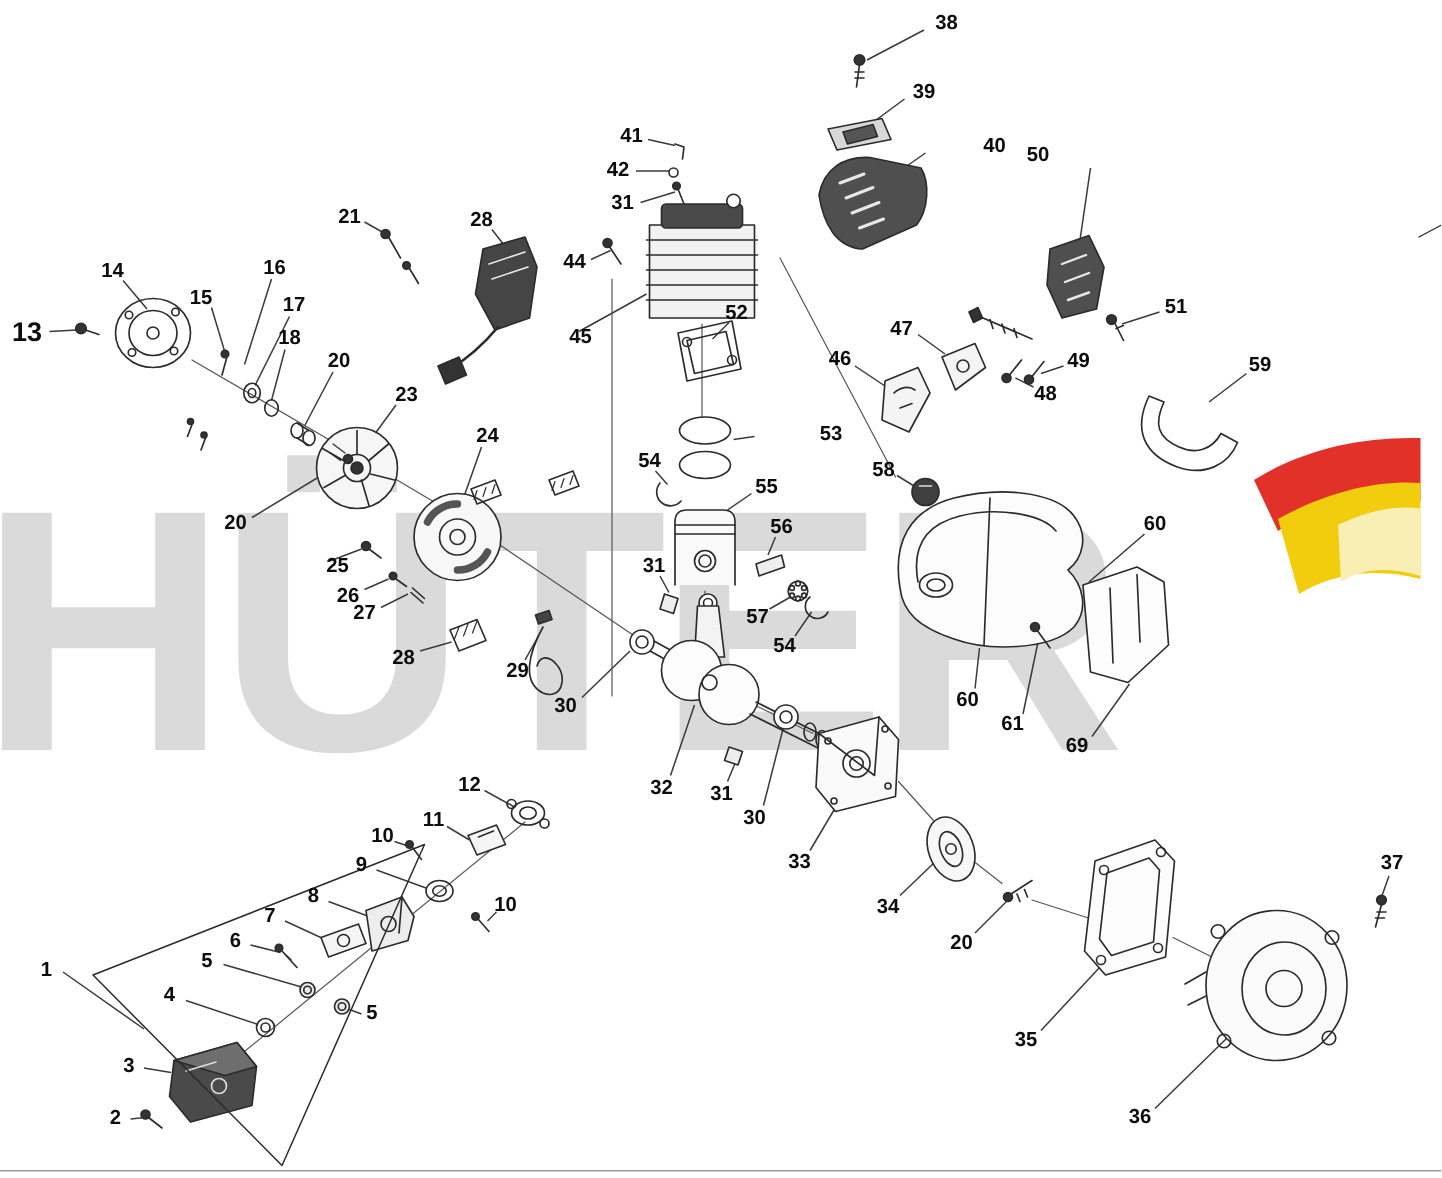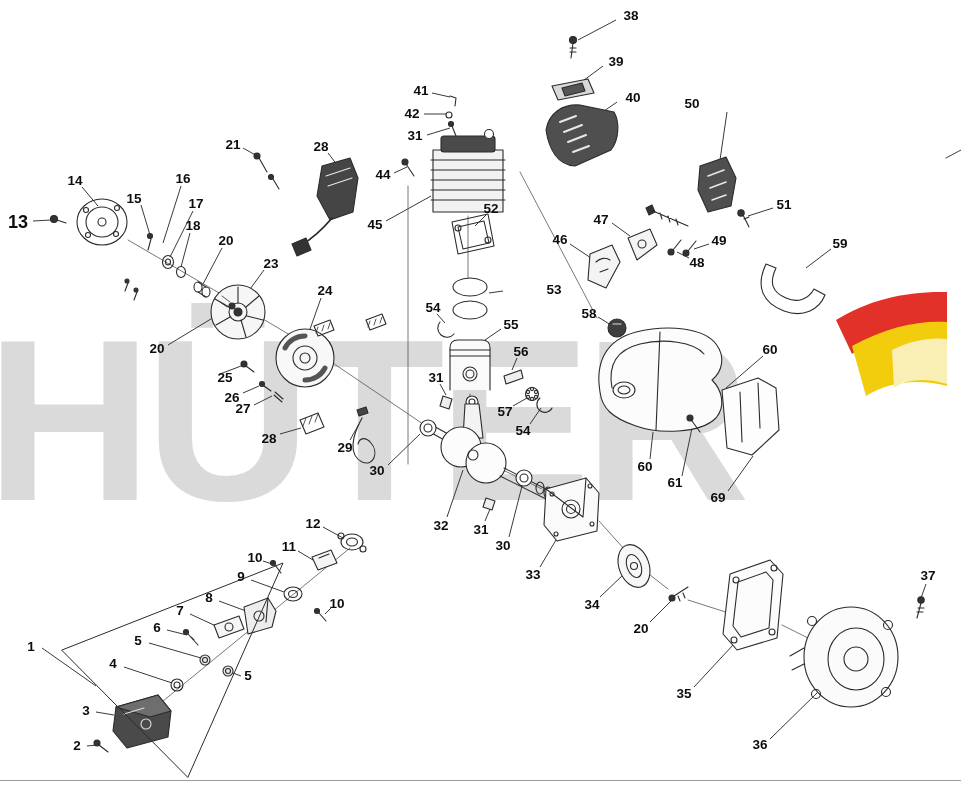--- a/index.html
+++ b/index.html
@@ -430,38 +430,38 @@
     <g stroke="none">
       <path d="M836 320 C868 300 906 291 947 292 L947 334 C910 330 874 338 852 354 Z" fill="#e23128"></path>
       <path d="M852 346 C886 327 920 320 947 322 L947 386 C918 378 888 382 866 396 Z" fill="#f2cd0e"></path>
       <path d="M892 350 C912 340 931 337 947 339 L947 384 C924 377 906 380 894 388 Z" fill="#f9eeb4"></path>
     </g>
   </svg>
 
   <div id="callout-layer">
       <span class="callout" style="left: 631px; top: 15px;">38</span>
       <span class="callout" style="left: 616px; top: 61px;">39</span>
-      <span class="callout" style="left: 633px; top: 97px;">40</span>
+      <span class="callout" style="left: 663px; top: 97px;">40</span>
       <span class="callout" style="left: 692px; top: 103px;">50</span>
       <span class="callout" style="left: 421px; top: 90px;">41</span>
       <span class="callout" style="left: 412px; top: 113px;">42</span>
       <span class="callout" style="left: 415px; top: 135px;">31</span>
       <span class="callout" style="left: 383px; top: 174px;">44</span>
       <span class="callout" style="left: 233px; top: 144px;">21</span>
       <span class="callout" style="left: 321px; top: 146px;">28</span>
       <span class="callout" style="left: 75px; top: 180px;">14</span>
       <span class="callout" style="left: 183px; top: 178px;">16</span>
       <span class="callout" style="left: 134px; top: 198px;">15</span>
       <span class="callout" style="left: 196px; top: 203px;">17</span>
       <span class="callout" style="left: 193px; top: 225px;">18</span>
       <span class="callout" style="left: 18px; top: 222px; font-size: 18px;">13</span>
       <span class="callout" style="left: 226px; top: 240px;">20</span>
       <span class="callout" style="left: 271px; top: 263px;">23</span>
       <span class="callout" style="left: 325px; top: 290px;">24</span>
-      <span class="callout" style="left: 375px; top: 224px; text-align: center;">45</span>
+      <span class="callout" style="left: 387px; top: 224px; text-align: center;">45</span>
       <span class="callout" style="left: 491px; top: 208px;">52</span>
       <span class="callout" style="left: 601px; top: 219px;">47</span>
       <span class="callout" style="left: 560px; top: 239px;">46</span>
       <span class="callout" style="left: 719px; top: 240px;">49</span>
       <span class="callout" style="left: 697px; top: 262px;">48</span>
       <span class="callout" style="left: 784px; top: 204px;">51</span>
       <span class="callout" style="left: 840px; top: 243px;">59</span>
       <span class="callout" style="left: 530px; top: 289px; margin-left: 24px;">53</span>
       <span class="callout" style="left: 433px; top: 307px;">54</span>
       <span class="callout" style="left: 511px; top: 324px;">55</span>

